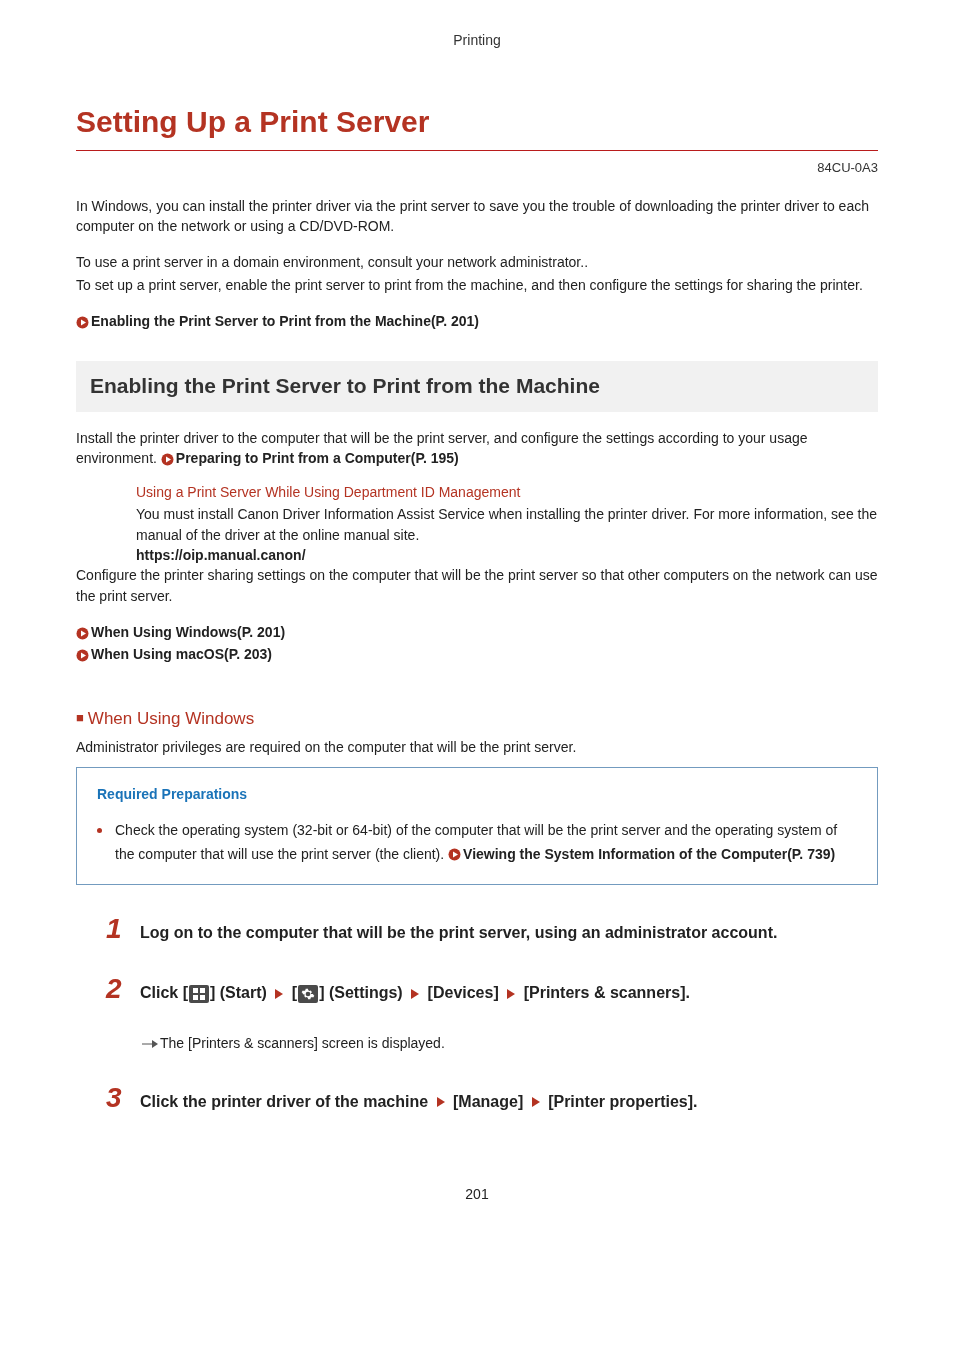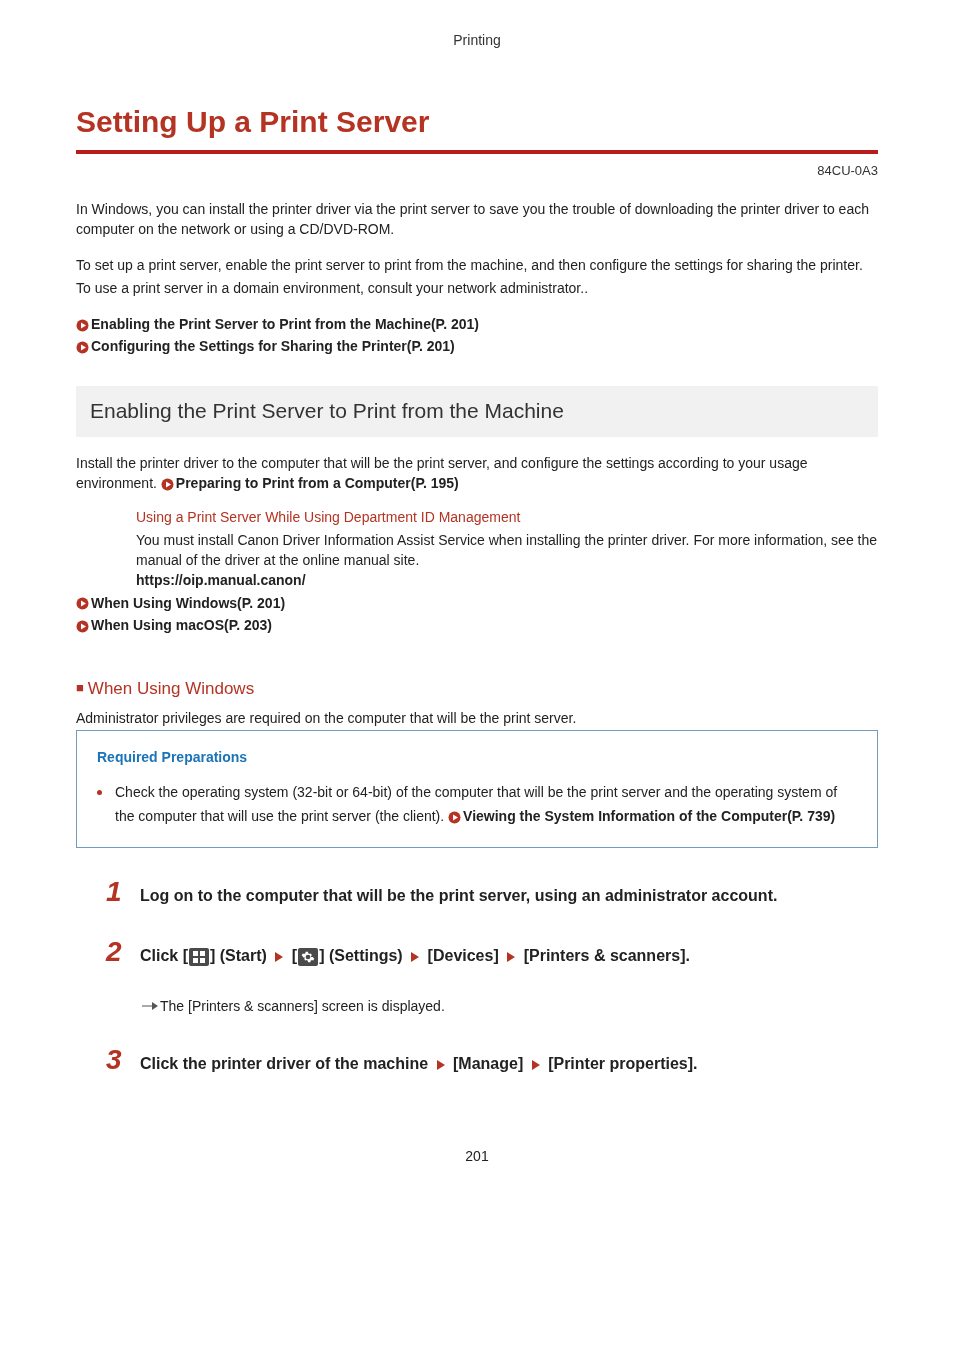--- a/index.html
+++ b/index.html
@@ -18,21 +18,21 @@
   .top-header {
     text-align: center;
     font-size: 14px;
     color: #333;
     margin-bottom: 50px;
   }
   h1 {
     color: #b43322;
     font-size: 30px;
     font-weight: 700;
-    border-bottom: 4px solid #b91c1c;
+    border-bottom: 1px solid #b91c1c;
     padding-bottom: 6px;
     margin-bottom: 8px;
   }
   .doc-code {
     text-align: right;
     font-size: 13px;
     color: #333;
     margin-bottom: 18px;
   }
   .body-text { margin-bottom: 16px; }
@@ -45,20 +45,21 @@
   }
   .link-bullet svg { display: block; }
   .bold { font-weight: 700; }
   .section-bar {
     background: #f1f1f1;
     padding: 10px 14px;
     font-size: 21px;
     color: #333;
     margin-top: 30px;
     margin-bottom: 16px;
+    font-weight: bold;
   }
   .indent-block {
     margin: 14px 0 0 60px;
   }
   .indent-block .note-title {
     color: #b43322;
     font-weight: 400;
     margin-bottom: 2px;
   }
   .url { font-weight: 700; }
@@ -72,21 +73,21 @@
   .sub-heading .square {
     display: inline-block;
     font-size: 13px;
     color: #b43322;
     vertical-align: 2px;
     margin-right: 4px;
   }
   .req-box {
     border: 1px solid #739bbf;
     padding: 16px 20px 18px 20px;
-    margin-top: 2px;
+    margin-top: 10px;
   }
   .req-title {
     color: #1a73b8;
     font-weight: 700;
     margin-bottom: 14px;
   }
   .bullet-list { list-style: none; }
   .bullet-list li {
     position: relative;
     padding-left: 18px;
@@ -156,54 +157,47 @@
 <div class="page">
   <div class="top-header">Printing</div>
 
   <h1>Setting Up a Print Server</h1>
   <div class="doc-code">84CU-0A3</div>
 
   <div class="body-text">
     <p>In Windows, you can install the printer driver via the print server to save you the trouble of downloading the printer driver to each computer on the network or using a CD/DVD-ROM.</p>
   </div>
   <div class="body-text">
+    <p>To use a print server in a domain environment, consult your network administrator..</p>
     <p>To set up a print server, enable the print server to print from the machine, and then configure the settings for sharing the printer.</p>
-    <p>To use a print server in a domain environment, consult your network administrator..</p>
   </div>
 
   <div class="link-line">
     <span class="link-bullet">
       <svg width="13" height="13">
           <circle cx="6.5" cy="6.5" r="6" fill="#b43322"></circle>
           <polygon points="5,3.5 10,6.5 5,9.5" fill="#fff"></polygon>
         </svg>
     </span><span class="bold">Enabling the Print Server to Print from the Machine(P. 201)</span>
-  </div>
-  <div class="link-line">
-    <span class="link-bullet">
-      <svg width="13" height="13">
-          <circle cx="6.5" cy="6.5" r="6" fill="#b43322"></circle>
-          <polygon points="5,3.5 10,6.5 5,9.5" fill="#fff"></polygon>
-        </svg>
-    </span><span class="bold">Configuring the Settings for Sharing the Printer(P. 201)</span>
   </div>
 
   <div class="section-bar">Enabling the Print Server to Print from the Machine</div>
   <p>
     <span>Install the printer driver to the computer that will be the print server, and configure the settings according to your usage environment. </span><span class="link-bullet"><svg width="13" height="13">
           <circle cx="6.5" cy="6.5" r="6" fill="#b43322"></circle>
           <polygon points="5,3.5 10,6.5 5,9.5" fill="#fff"></polygon>
         </svg></span><span class="bold">Preparing to Print from a Computer(P. 195)</span>
   </p>
   <div class="indent-block">
     <div class="note-title">Using a Print Server While Using Department ID Management</div>
     <div>You must install Canon Driver Information Assist Service when installing the printer driver. For more information, see the manual of the driver at the online manual site.</div>
     <div class="url">https://oip.manual.canon/</div>
   </div>
 
+  <p style="margin-bottom:16px;">Configure the printer sharing settings on the computer that will be the print server so that other computers on the network can use the print server.</p>
 
   <div class="link-line">
     <span class="link-bullet">
       <svg width="13" height="13">
           <circle cx="6.5" cy="6.5" r="6" fill="#b43322"></circle>
           <polygon points="5,3.5 10,6.5 5,9.5" fill="#fff"></polygon>
         </svg>
     </span><span class="bold">When Using Windows(P. 201)</span>
   </div>
   <div class="link-line">

